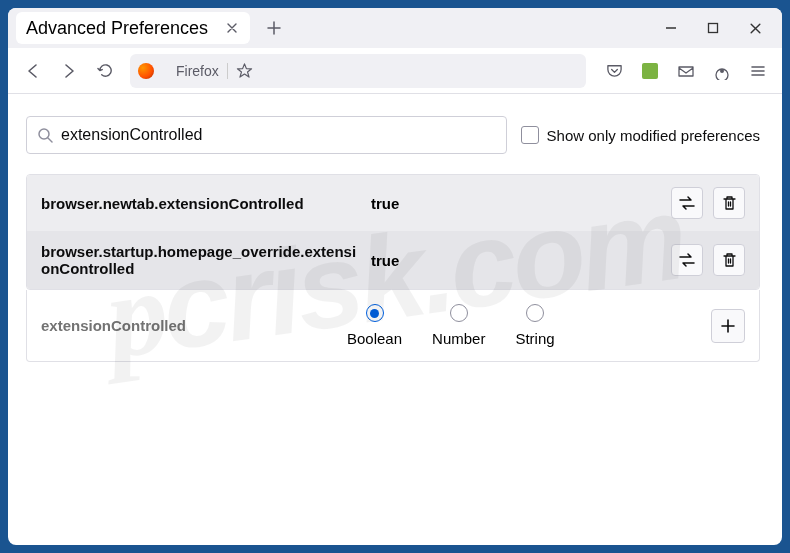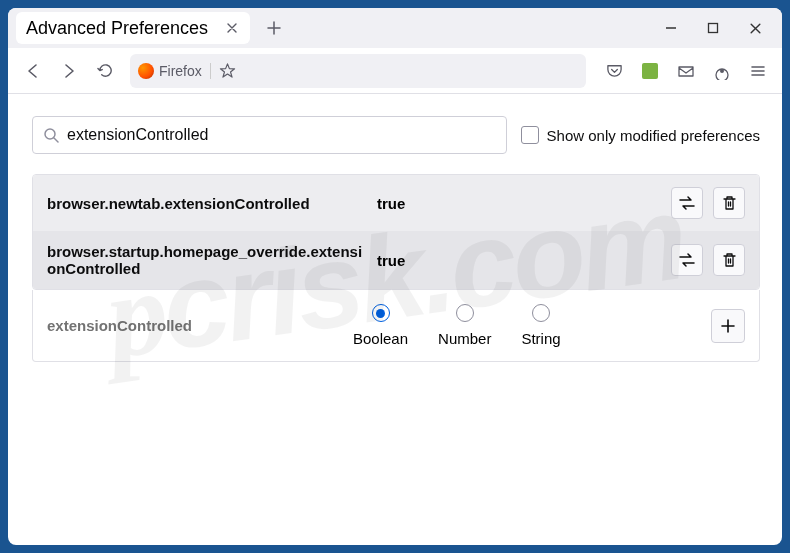--- a/index.html
+++ b/index.html
@@ -75,21 +75,21 @@
       height: 34px;
       background: #f0f0f4;
       border-radius: 6px;
       padding: 0 8px;
       margin: 0 6px;
       font-size: 14px;
     }
     .url-identity {
       display: flex;
       align-items: center;
-      gap: 5px;
+      gap: 22px;
       color: #5b5b66;
       padding-right: 8px;
       border-right: 1px solid #ccc;
       margin-right: 8px;
     }
     .ff-logo {
       width: 16px; height: 16px;
       background: radial-gradient(circle at 30% 30%, #ff9500, #ff4f00 60%, #a62800);
       border-radius: 50%;
     }
@@ -98,21 +98,21 @@
     .toolbar-icons { display: flex; align-items: center; gap: 4px; padding-left: 4px; }
     .tool-icon {
       width: 32px; height: 32px;
       display: flex; align-items: center; justify-content: center;
       color: #5b5b66; cursor: pointer;
     }
     .ext-square { width: 16px; height: 16px; background: #7cb342; border-radius: 2px; }
     
     .content {
       flex: 1;
-      padding: 22px 22px 0 24px;
+      padding: 22px 22px 0 18px;
       overflow: auto;
     }
     .search-row {
       display: flex;
       align-items: center;
       gap: 14px;
       margin-bottom: 20px;
     }
     .search-box {
       flex: 1;

